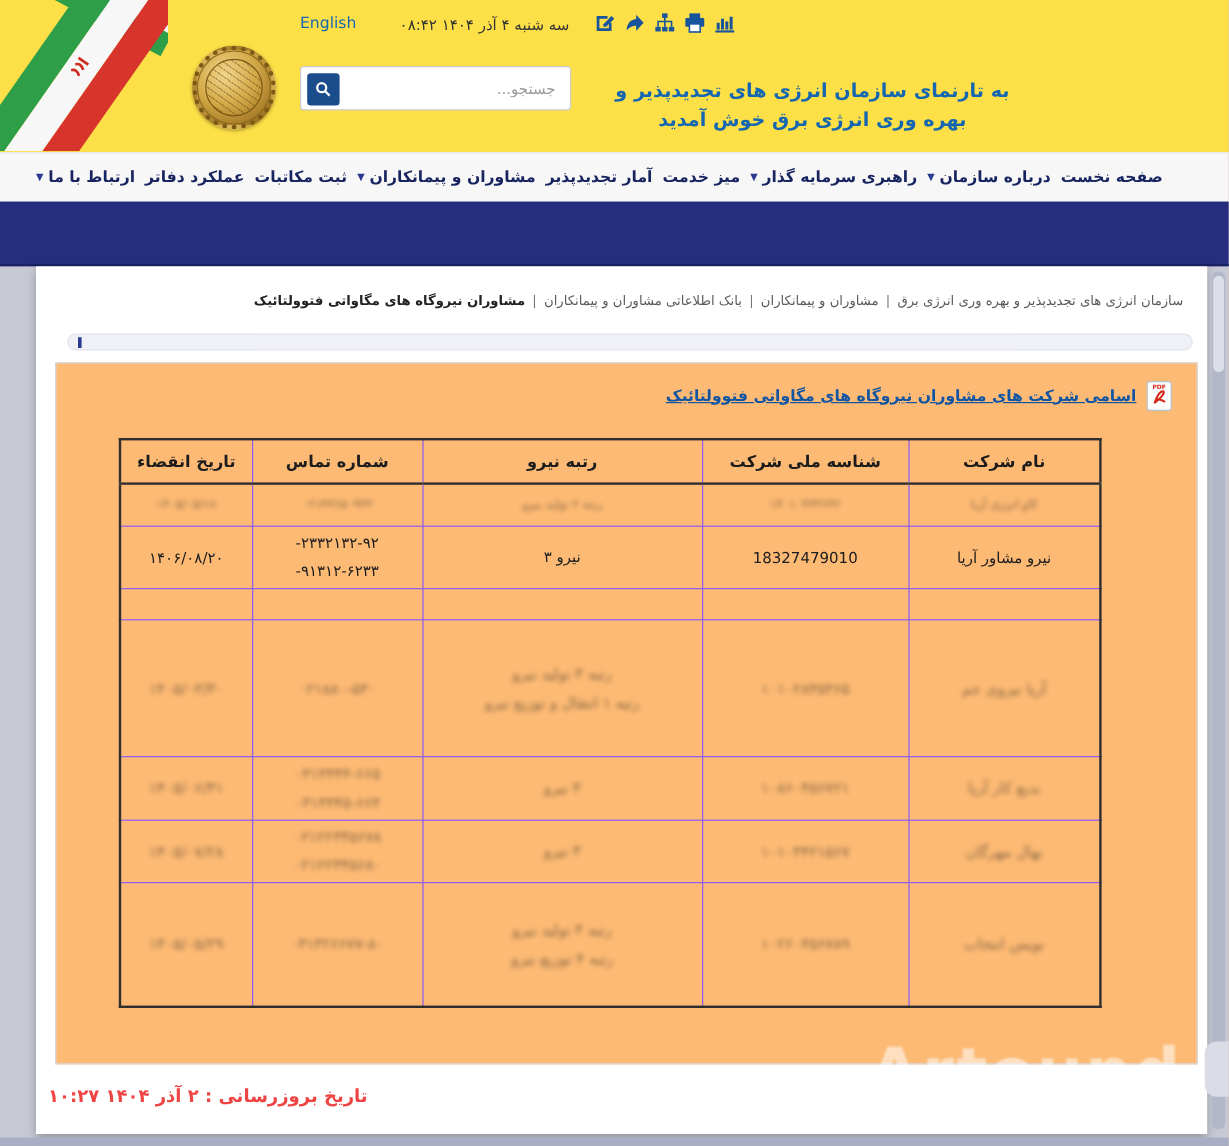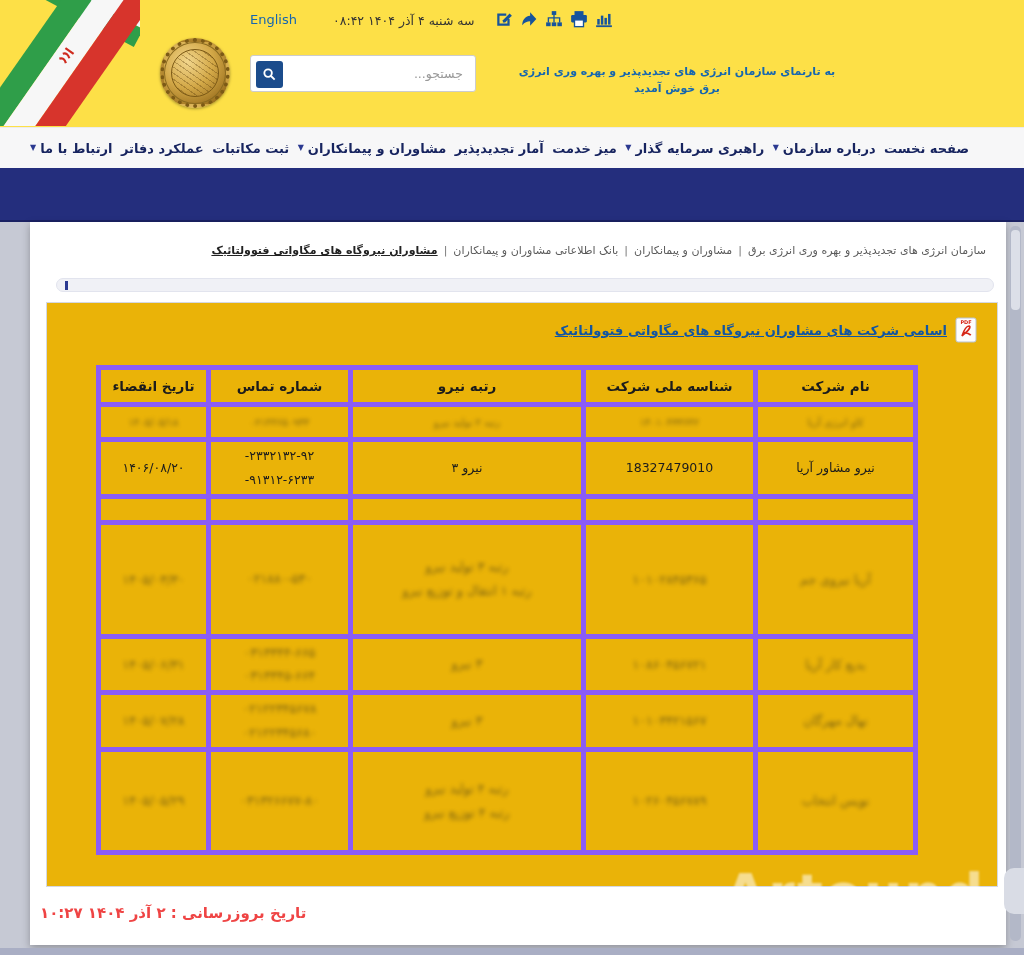--- a/index.html
+++ b/index.html
@@ -20,21 +20,21 @@
   .top-icons { position:absolute; top:10px; left:495px; display:flex; direction:ltr; gap:7px; }
   .top-icons .ic { width:18px; height:18px; cursor:pointer; }
   .search-box { position:absolute; top:55px; left:250px; width:226px; height:37px; background:#fff;
                 border:1px solid #ccc; border-radius:3px; }
   .search-box input { position:absolute; inset:0; border:0; outline:0; background:transparent;
                 padding:0 12px 0 40px; font-size:12.5px; color:#555; text-align:right;
                 font-family:"DejaVu Sans","Liberation Sans",sans-serif; }
   .search-box input::placeholder { color:#9a9a9a; }
   .search-btn { position:absolute; top:5px; left:5px; width:27px; height:27px; background:#1b4c8c;
                 border:0; border-radius:3px; cursor:pointer; display:flex; align-items:center; justify-content:center; }
-  .welcome { position:absolute; top:64px; left:512px; width:330px; color:#1566b0; font-size:11px;
+  .welcome { position:absolute; top:64px; left:512px; width:330px; color:#1566b0; font-size:16px;
              font-weight:bold; text-align:center; line-height:1.5; }
   .org-block { position:absolute; top:4px; left:860px; width:158px; text-align:center; }
   .org-emblem { display:block; margin:0 auto 2px; }
   .org-line { display:block; font-family:"DejaVu Serif","Liberation Serif",serif; font-style:italic;
               font-weight:bold; color:#0c0c0c; font-size:11px; line-height:1.55; }
 
   
   .navbar { position:absolute; top:127px; left:0; width:1024px; height:41px; background:#f7f7f8;
             border-top:1px solid #ececec; display:flex; align-items:center; justify-content:space-between;
             padding:0 55px 0 30px; }
@@ -43,36 +43,36 @@
   .nav-item .caret { font-size:8px; color:#2b3990; line-height:1; }
 
   .navy-band { position:absolute; top:168px; left:0; width:1024px; height:54px; background:#242e7d;
                box-shadow:0 -2px 0 #1a2163 inset; }
 
   
   .card { position:absolute; top:222px; left:30px; width:976px; height:723px; background:#fff;
           box-shadow:0 3px 8px rgba(0,0,0,.28); }
   .breadcrumb { padding:22px 20px 0 0; font-size:11px; color:#5a5a5a; text-align:right; }
   .breadcrumb .seg { cursor:pointer; }
-  .breadcrumb .seg.current { color:#222; font-weight:bold; cursor:default;text-decoration:underline; }
+  .breadcrumb .seg.current { color:#222; font-weight:bold; cursor:default; }
   .breadcrumb .sep { margin:0 6px; color:#777; }
   .ticker { position:absolute; top:56px; right:12px; left:26px; height:14px; background:#f0f1f6;
             border:1px solid #e2e4ee; border-radius:7px; }
   .ticker .cursor { position:absolute; top:2px; left:8px; width:3px; height:9px; background:#2b3990; }
 
-  .panel { position:absolute; top:80px; right:8px; left:16px; height:585px; background:#eab308;
+  .panel { position:absolute; top:80px; right:8px; left:16px; height:585px; background:#fdba74;
            border:1px solid #d4d8e2; }
   .title-row { display:flex; flex-direction:row; align-items:center; justify-content:flex-start;
                gap:8px; padding:14px 20px 0 0; }
   .pdf-ic { width:22px; height:26px; position:relative; flex:0 0 auto; cursor:pointer; }
   .title-link { color:#1155a3; font-size:13px; font-weight:bold; text-decoration:underline; cursor:pointer; }
 
   table.data { border-collapse:collapse; table-layout:fixed; width:817px; margin:22px 79px 0 0;
                border:2px solid #2f2f2f; }
-  table.data td, table.data th { border:5px solid #8b5cf6; vertical-align:middle; text-align:center;
+  table.data td, table.data th { border:1px solid #8b5cf6; vertical-align:middle; text-align:center;
                font-size:12.5px; color:#1c1c1c; padding:2px 4px; overflow:hidden; }
   table.data th { font-size:13.5px; font-weight:bold; height:37px; border-bottom:2px solid #2f2f2f; }
   tr.r-s { height:35px; } tr.r-m { height:47px; } tr.r-e { height:26px; }
   tr.r-xl { height:114px; } tr.r-l { height:103px; }
   td .ln { line-height:1.9; }
   td.ltr { direction:ltr; }
   td.blur { filter:blur(2.3px); opacity:.55; color:#777; font-size:11px; }
   tr.r-s td.blur { font-size:10px; }
 
   .updated { position:absolute; left:10px; top:682px; font-size:15px; font-weight:bold; color:#ef4444; }

